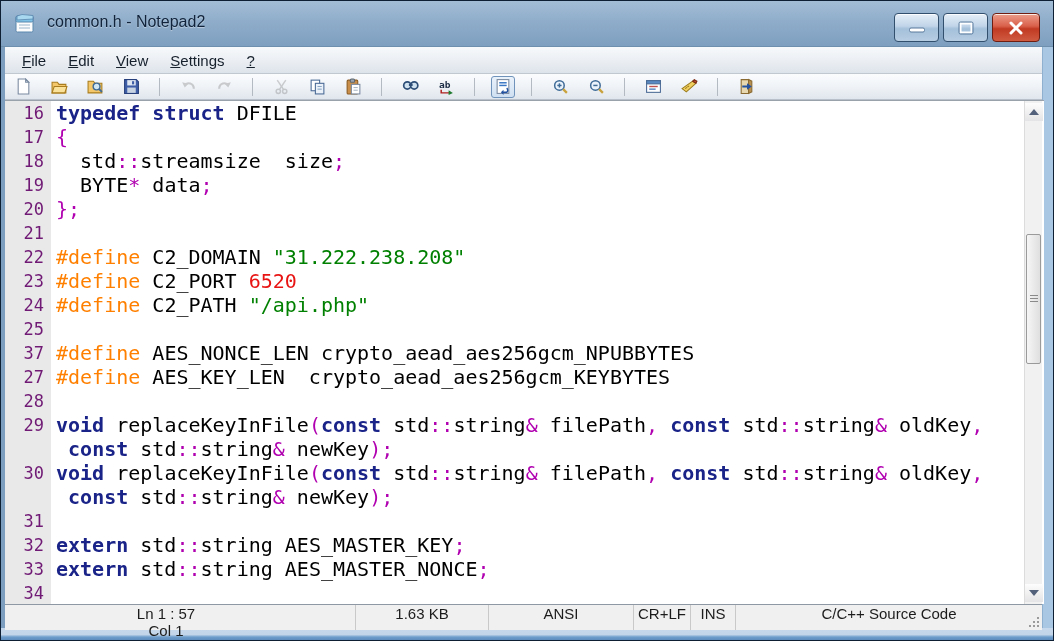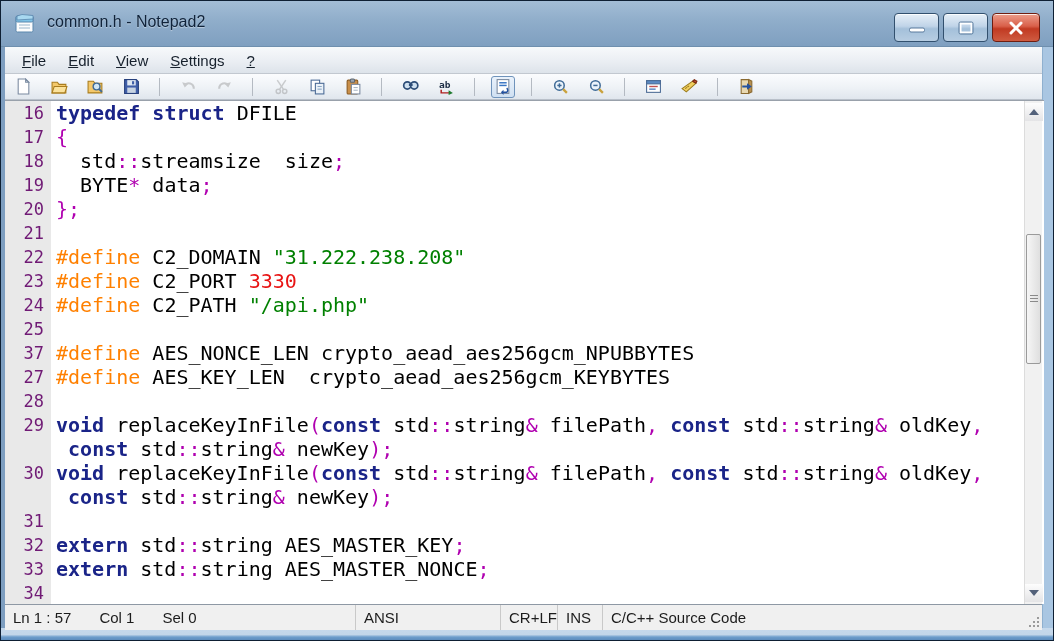--- a/index.html
+++ b/index.html
@@ -105,21 +105,21 @@
     border:1px solid #9a9a9a;border-radius:2px;cursor:grab;
   }
   .sb-grip{position:absolute;left:3px;top:60px;width:8px;height:8px;
     background:repeating-linear-gradient(180deg,#8a8a8a 0 1px,transparent 1px 3px);}
   
   .statusbar{
     position:absolute;left:4px;right:11px;top:603px;height:26px;
     background:#f0f0f0;border-top:1px solid #8e98a4;
     display:flex;align-items:center;font-size:15px;color:#1c1c1c;
   }
-  .sb-cell{height:100%;display:flex;align-items:center;padding:0 8px;border-right:1px solid #c9c9c9;white-space:nowrap;}
+  .sb-cell{height:100%;display:flex;align-items:center;padding:0 8px;border-right:1px solid #c9c9c9;white-space:nowrap;flex-direction:column;}
   .sb-cell.c1{width:351px;}
   .sb-cell.c2{width:133px;}
   .sb-cell.c3{width:145px;}
   .sb-cell.c4{width:57px;}
   .sb-cell.c5{width:45px;}
   .sb-cell.c6{flex:1;border-right:none;position:relative;}
   .sb-sub{margin-right:28px;}
   .resize-grip{position:absolute;right:2px;bottom:2px;width:13px;height:13px;}
 </style>
 </head>
@@ -323,21 +323,21 @@
       <div class="row">
         <div class="ln">21</div>
         <div class="code"></div>
       </div>
       <div class="row">
         <div class="ln">22</div>
         <div class="code"><span class="tk-p">#define</span><span class="tk-t"> C2_DOMAIN </span><span class="tk-s">"31.222.238.208"</span></div>
       </div>
       <div class="row">
         <div class="ln">23</div>
-        <div class="code"><span class="tk-p">#define</span><span class="tk-t"> C2_PORT </span><span class="tk-n">3330</span></div>
+        <div class="code"><span class="tk-p">#define</span><span class="tk-t"> C2_PORT </span><span class="tk-n">6520</span></div>
       </div>
       <div class="row">
         <div class="ln">24</div>
         <div class="code"><span class="tk-p">#define</span><span class="tk-t"> C2_PATH </span><span class="tk-s">"/api.php"</span></div>
       </div>
       <div class="row">
         <div class="ln">25</div>
         <div class="code"></div>
       </div>
       <div class="row">
@@ -397,20 +397,21 @@
         <div class="arrow-down"></div>
       </div>
   </div>
 
   <div class="statusbar">
     <div class="sb-cell c1">
       <span class="sb-sub">Ln 1 : 57</span>
       <span class="sb-sub">Col 1</span>
       <span class="sb-sub">Sel 0</span>
     </div>
+    <div class="sb-cell c2">1.63 KB</div>
     <div class="sb-cell c3">ANSI</div>
     <div class="sb-cell c4">CR+LF</div>
     <div class="sb-cell c5">INS</div>
     <div class="sb-cell c6">
       <span>C/C++ Source Code</span>
       <svg class="resize-grip" viewBox="0 0 13 13">
         <g fill="#9a9a9a">
             <rect x="10" y="10" width="2" height="2"></rect>
             <rect x="10" y="6" width="2" height="2"></rect>
             <rect x="10" y="2" width="2" height="2"></rect>

